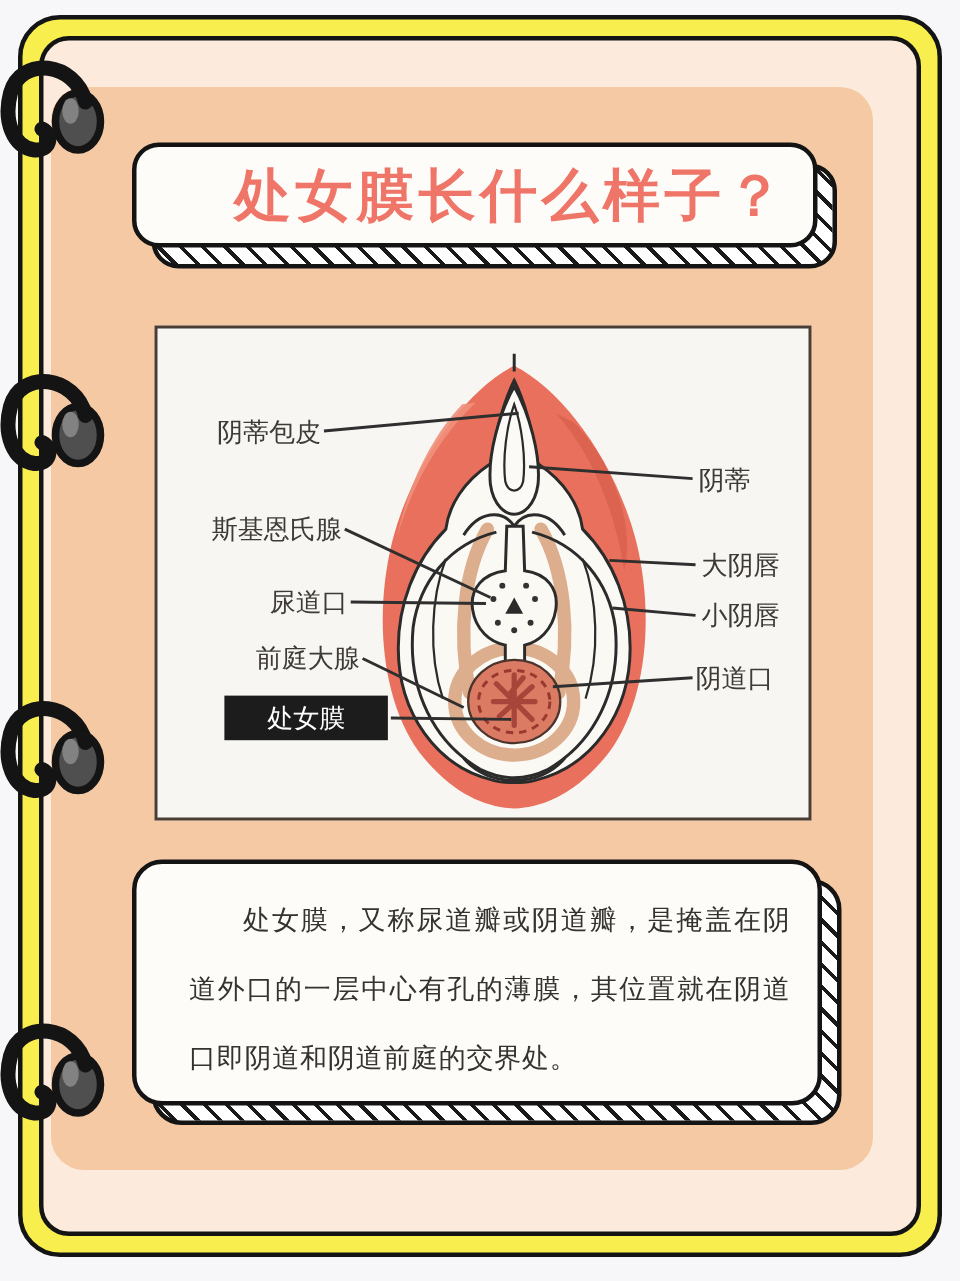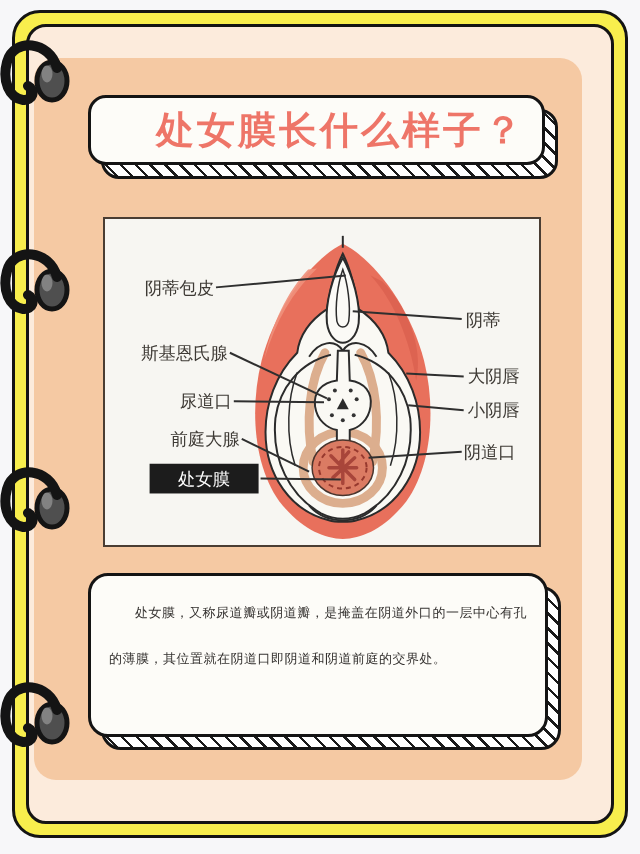--- a/index.html
+++ b/index.html
@@ -51,22 +51,22 @@
   .dlabel{font-size:17.5px;fill:#3e3a35;font-weight:500;}
   .dlabel-inv{font-size:17.5px;fill:#ffffff;font-weight:500;}
   
   .desc-shadow{left:101px;top:586px;width:460px;height:164px;border-radius:20px;}
   .desc-card{
     left:88px;top:573px;width:460px;height:164px;
     background:#fdfcf8;border:3.5px solid #141414;border-radius:20px;
     box-sizing:border-box;z-index:5;overflow:hidden;
   }
   .desc-text{
-    margin:14px 18px 0 18px;
-    font-size:13px;line-height:46px;color:#353230;
+    margin:14px 18px 0 35px;
+    font-size:18px;line-height:46px;color:#353230;
     text-indent:2em;letter-spacing:0.5px;text-align:justify;
   }
 </style>
 </head>
 <body>
 
 <div class="abs frame">
   <div class="page">
     <div class="peach"></div>
   </div>

